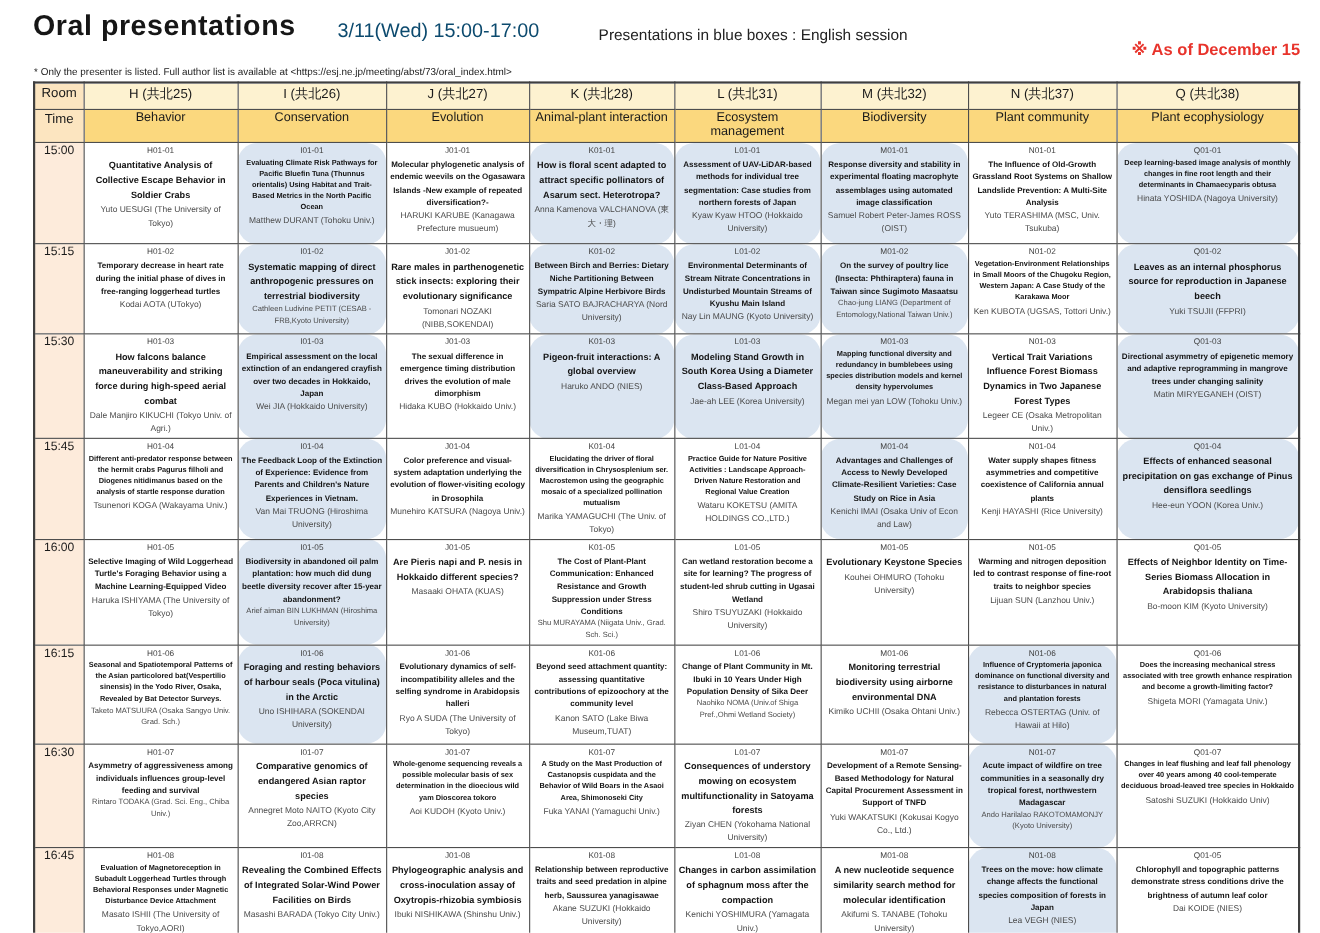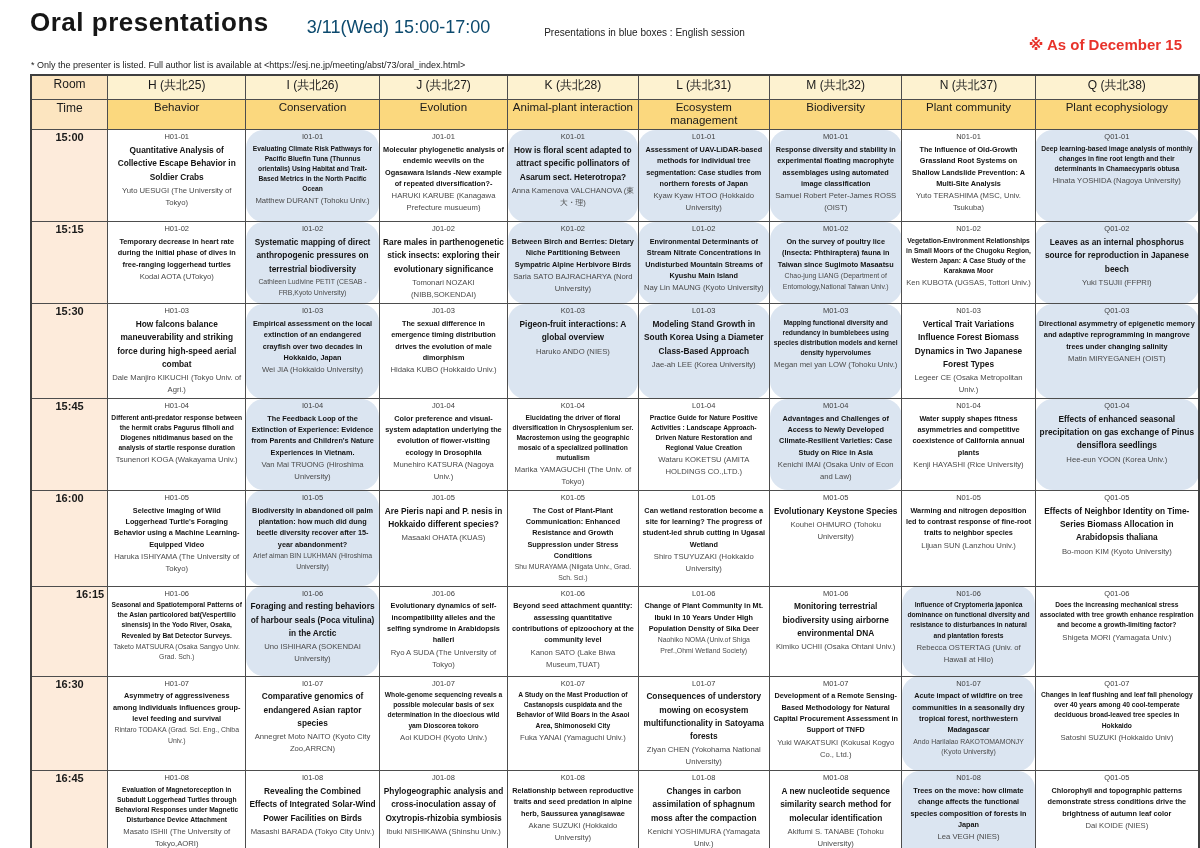--- a/index.html
+++ b/index.html
@@ -4,34 +4,34 @@
 <style>
   html,body{margin:0;padding:0;}
   body{
     width:1200px;height:848px;background:#ffffff;overflow:hidden;position:relative;
     font-family:"Liberation Sans","DejaVu Sans",sans-serif;color:#1a1a1a;
     -webkit-font-smoothing:antialiased;
   }
   .titlebar{position:absolute;left:30px;top:7px;display:flex;align-items:flex-end;gap:38px;white-space:nowrap;}
   .main-title{font-size:26px;font-weight:600;letter-spacing:.5px;color:#161616;}
   .dt{font-size:18px;color:#0c4a6e;}
-  .bluenote{font-size:10px;color:#222;padding-left:16px;margin-top:16px;}
+  .bluenote{font-size:14px;color:#222;padding-left:16px;margin-top:16px;}
   .asof{position:absolute;right:18px;top:36px;font-size:15px;color:#e8332b;font-weight:600;}
   .footnote{position:absolute;left:31px;top:60px;font-size:9px;color:#222;}
   table.sched{
     position:absolute;left:30px;top:74px;border-collapse:collapse;table-layout:fixed;
     border:2px solid #3f3f3f;
   }
   table.sched td,table.sched th{
     border:1px solid #4d4d4d;vertical-align:top;padding:1px 3px 2px 3px;overflow:hidden;
   }
   th.roomhead,th.timehead{background:#fce5c0;font-size:12px;font-weight:400;text-align:center;vertical-align:middle;}
   th.colroom{background:#fdf2d0;font-size:12px;font-weight:400;text-align:center;vertical-align:middle;}
   th.colcat{background:#fbd87e;font-size:11.5px;font-weight:400;text-align:center;vertical-align:middle;line-height:1.15;}
-  th.timecell{background:#fdebdb;font-size:11px;font-weight:700;text-align:center;vertical-align:top;padding-top:4px;}
+  th.timecell{background:#fdebdb;font-size:11px;font-weight:400;text-align:center;vertical-align:top;padding-top:4px;}
   td.pcell{background:#ffffff;text-align:center;}
   td.pcell.en{background:#dbe5f1;border-radius:18px;}
   .pid{font-size:7.5px;color:#3f3f3f;line-height:1.7;}
   .ptitle{font-weight:bold;color:#141414;line-height:1.6;}
   .ptitle.s1{font-size:8.3px;}
   .ptitle.s2{font-size:7.3px;line-height:1.55;}
   .ptitle.s3{font-size:6.7px;line-height:1.5;}
   .pname{color:#4a4a4a;line-height:1.55;margin-top:1px;}
   .pname.s1{font-size:7.7px;}
   .pname.s2{font-size:6.9px;}
@@ -291,21 +291,21 @@
           <div class="ptitle s2">Warming and nitrogen deposition led to contrast response of fine-root traits to neighbor species</div>
           <div class="pname s1">Lijuan SUN (Lanzhou Univ.)</div>
         </td>
         <td class="pcell">
           <div class="pid">Q01-05</div>
           <div class="ptitle s1">Effects of Neighbor Identity on Time-Series Biomass Allocation in Arabidopsis thaliana</div>
           <div class="pname s1">Bo-moon KIM (Kyoto University)</div>
         </td>
       </tr>
       <tr>
-        <th class="timecell" style="height: 86px; padding-left: 44px;">16:15</th>
+        <th class="timecell" style="height: 86px;">16:15</th>
         <td class="pcell">
           <div class="pid">H01-06</div>
           <div class="ptitle s3">Seasonal and Spatiotemporal Patterns of the Asian particolored bat(Vespertilio sinensis) in the Yodo River, Osaka, Revealed by Bat Detector Surveys.</div>
           <div class="pname s2">Taketo MATSUURA (Osaka Sangyo Univ. Grad. Sch.)</div>
         </td>
         <td class="pcell en">
           <div class="pid">I01-06</div>
           <div class="ptitle s1">Foraging and resting behaviors of harbour seals (Poca vitulina) in the Arctic</div>
           <div class="pname s1">Uno ISHIHARA (SOKENDAI University)</div>
         </td>

